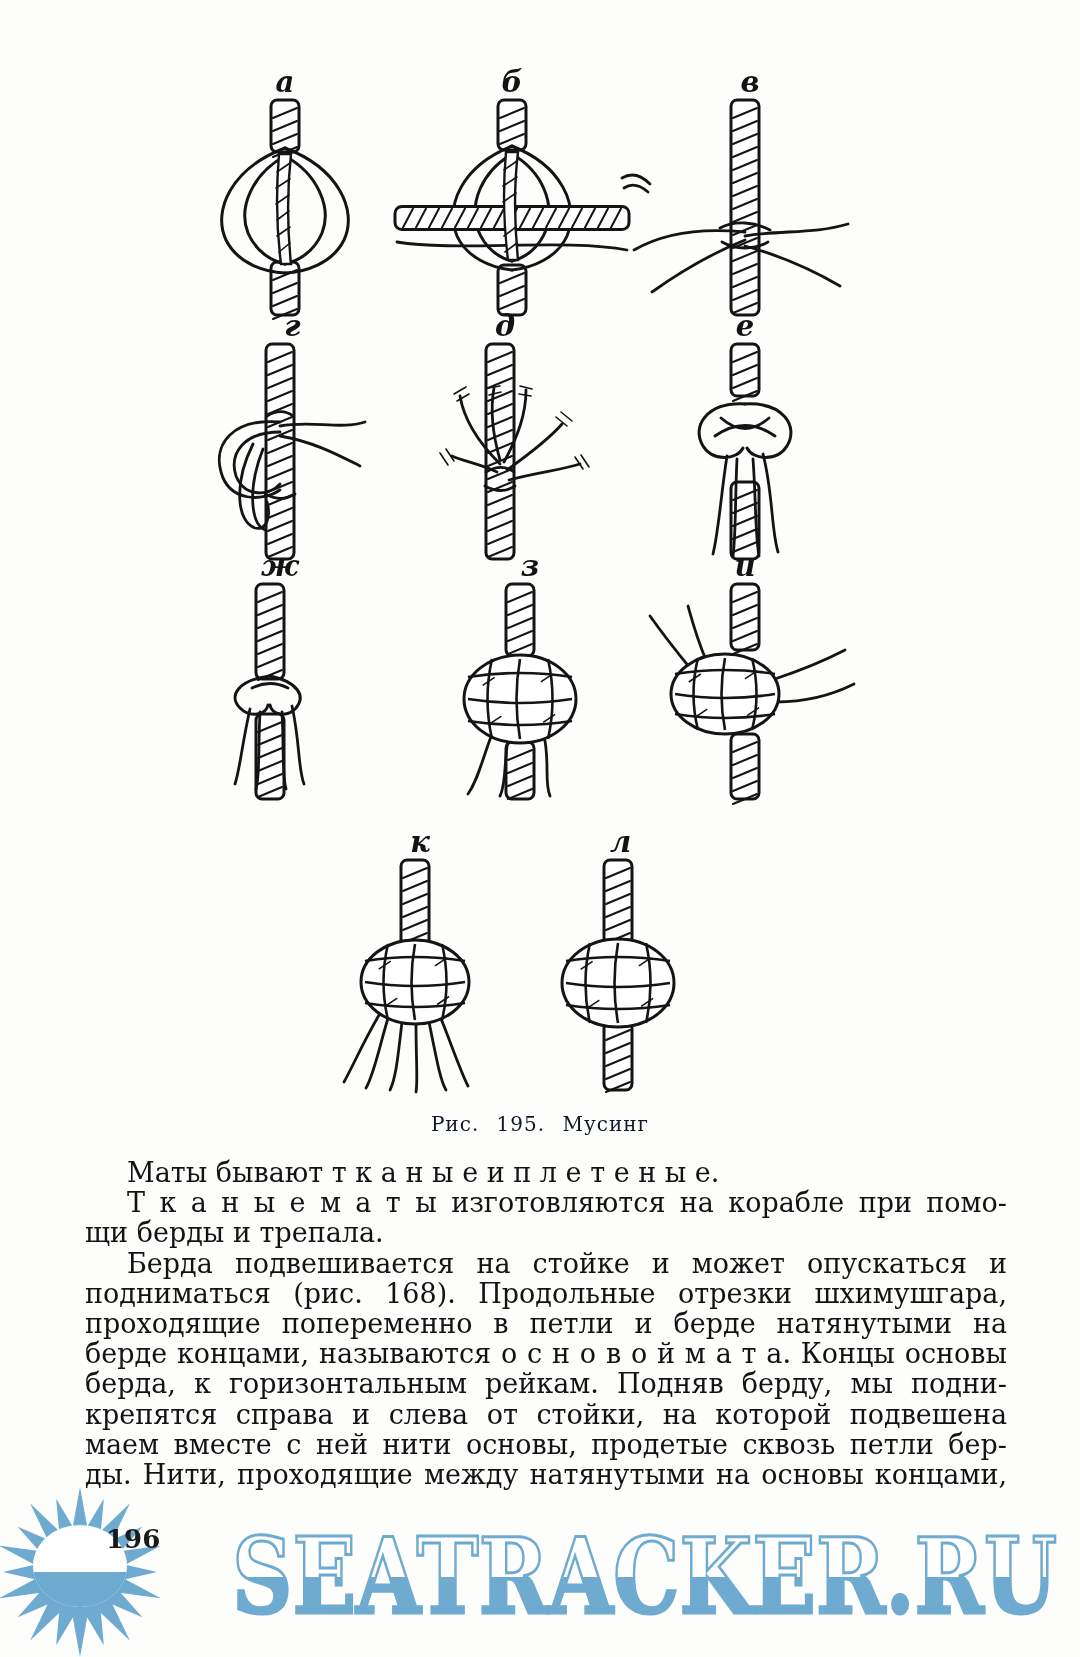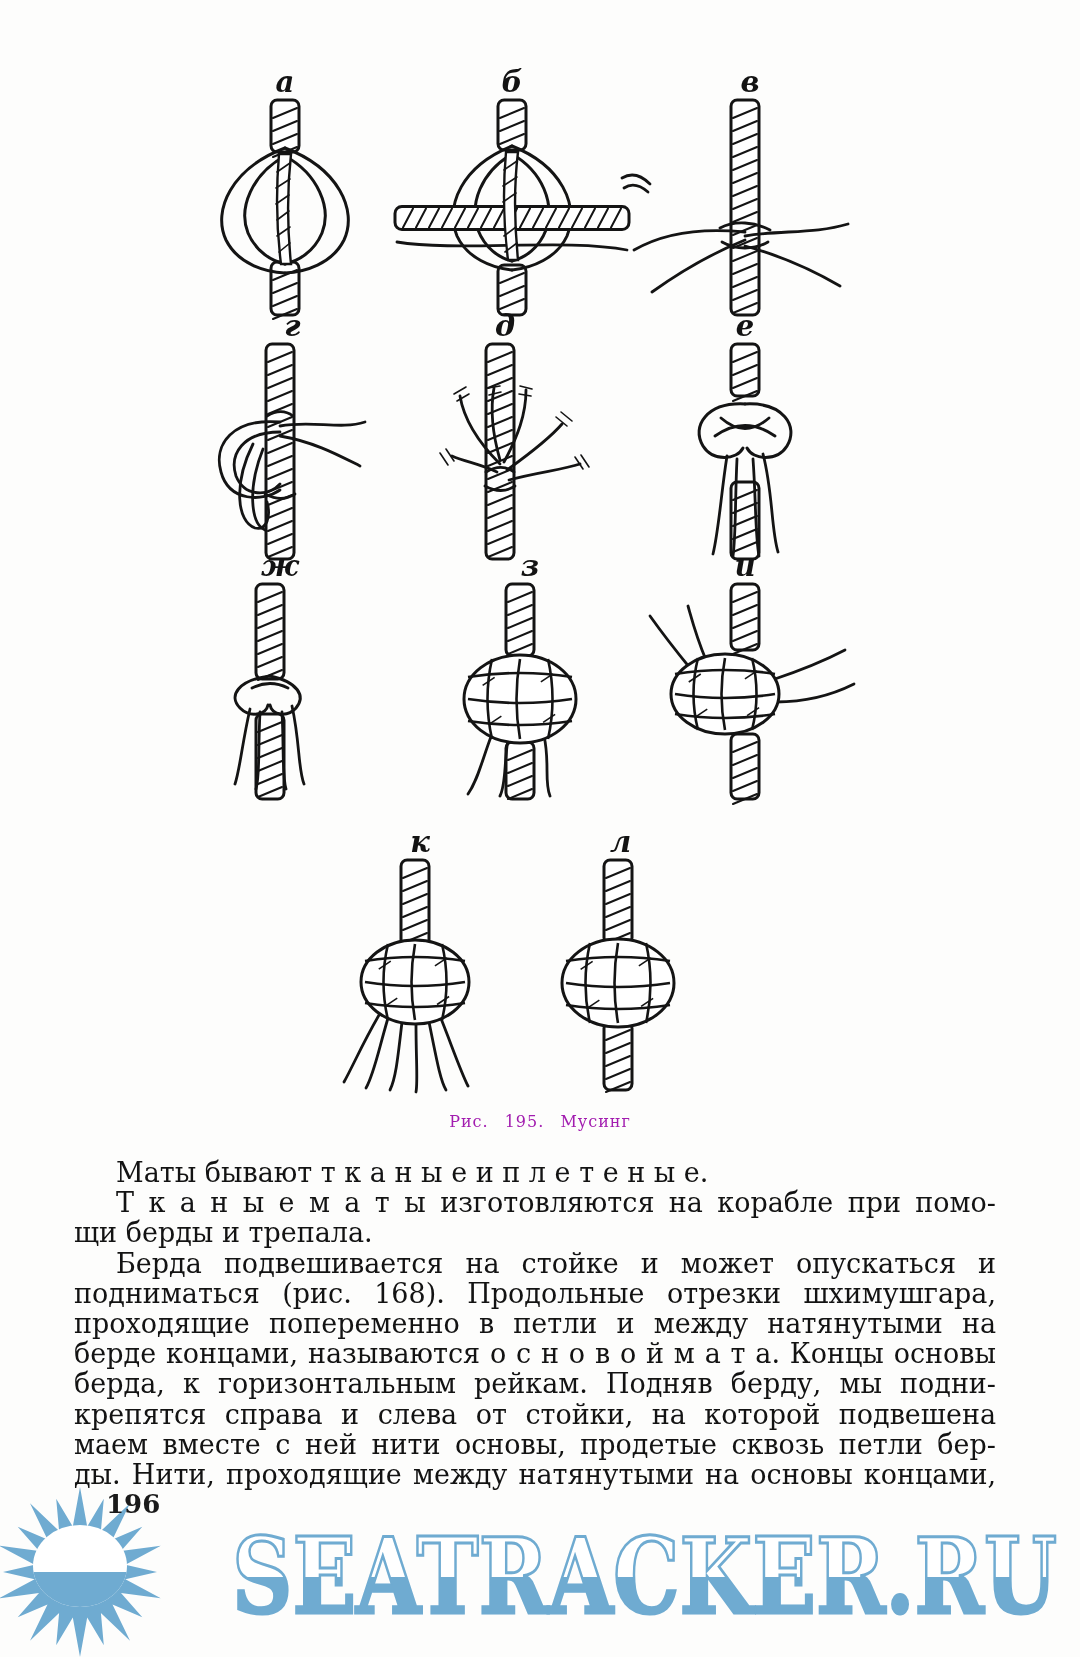--- a/index.html
+++ b/index.html
@@ -7,27 +7,27 @@
         overflow:hidden;font-family:"DejaVu Serif",serif;color:#151515;}
   .fig{position:absolute;text-align:center;}
   .fig-label{font-style:italic;font-weight:bold;font-size:29px;line-height:28px;
              font-family:"DejaVu Serif",serif;color:#131313;}
   .fig svg{overflow:visible;display:block;margin:4px auto 0 auto;}
   .k{fill:none;stroke:#141414;stroke-width:3;stroke-linecap:round;}
   .kt{fill:none;stroke:#141414;stroke-width:2.8;stroke-linecap:round;}
   .kf{fill:#ffffff;stroke:#141414;stroke-width:2.4;}
   .h{stroke:#141414;stroke-width:1.6;stroke-linecap:round;}
   #caption{position:absolute;left:0;top:1112px;width:1080px;text-align:center;
-           font-size:16px;letter-spacing:1px;word-spacing:10px;color:#a21caf;}
-  #body-text{position:absolute;left:74px;top:1158px;width:922px;font-size:27px;
+           font-size:20px;letter-spacing:1px;word-spacing:10px;color:#0f172a;}
+  #body-text{position:absolute;left:85px;top:1158px;width:922px;font-size:27px;
              line-height:30.2px;color:#131313;}
   .tl{text-align:justify;text-align-last:justify;}
   .tl.nat{text-align:left;text-align-last:left;}
   .tl.ind{text-indent:42px;}
-  #page-number{position:absolute;left:106px;top:1489px;font-size:26px;font-weight:bold;
+  #page-number{position:absolute;left:106px;top:1524px;font-size:26px;font-weight:bold;
                z-index:5;color:#1a1a1a;}
   #sun-logo{position:absolute;left:-12px;top:1486px;z-index:3;}
   #watermark-text{position:absolute;left:230px;top:1528px;z-index:3;}
 </style>
 </head>
 <body>
 
 <div id="page">
 
   <div class="fig" style="left:180px;top:68px;width:210px">
@@ -415,21 +415,21 @@
   </div>
 
   <div id="caption">Рис. 195. Мусинг</div>
 
   <div id="body-text">
     <div class="tl nat ind">Маты бывают т&nbsp;к&nbsp;а&nbsp;н&nbsp;ы&nbsp;е и п&nbsp;л&nbsp;е&nbsp;т&nbsp;е&nbsp;н&nbsp;ы&nbsp;е.</div>
     <div class="tl ind">Т&nbsp;к&nbsp;а&nbsp;н&nbsp;ы&nbsp;е м&nbsp;а&nbsp;т&nbsp;ы изготовляются на корабле при помо-</div>
     <div class="tl nat">щи берды и трепала.</div>
     <div class="tl ind">Берда подвешивается на стойке и может опускаться и</div>
     <div class="tl">подниматься (рис. 168). Продольные отрезки шхимушгара,</div>
-    <div class="tl">проходящие попеременно в петли и между натянутыми на</div>
+    <div class="tl">проходящие попеременно в петли и берде натянутыми на</div>
     <div class="tl">берде концами, называются о&nbsp;с&nbsp;н&nbsp;о&nbsp;в&nbsp;о&nbsp;й м&nbsp;а&nbsp;т&nbsp;а. Концы основы</div>
     <div class="tl">берда, к горизонтальным рейкам. Подняв берду, мы подни-</div>
     <div class="tl">крепятся справа и слева от стойки, на которой подвешена</div>
     <div class="tl">маем вместе с ней нити основы, продетые сквозь петли бер-</div>
     <div class="tl">ды. Нити, проходящие между натянутыми на основы концами,</div>
   </div>
 
   <div id="page-number">196</div>
 
   <svg id="sun-logo" width="190" height="171" viewBox="0 0 190 171">

